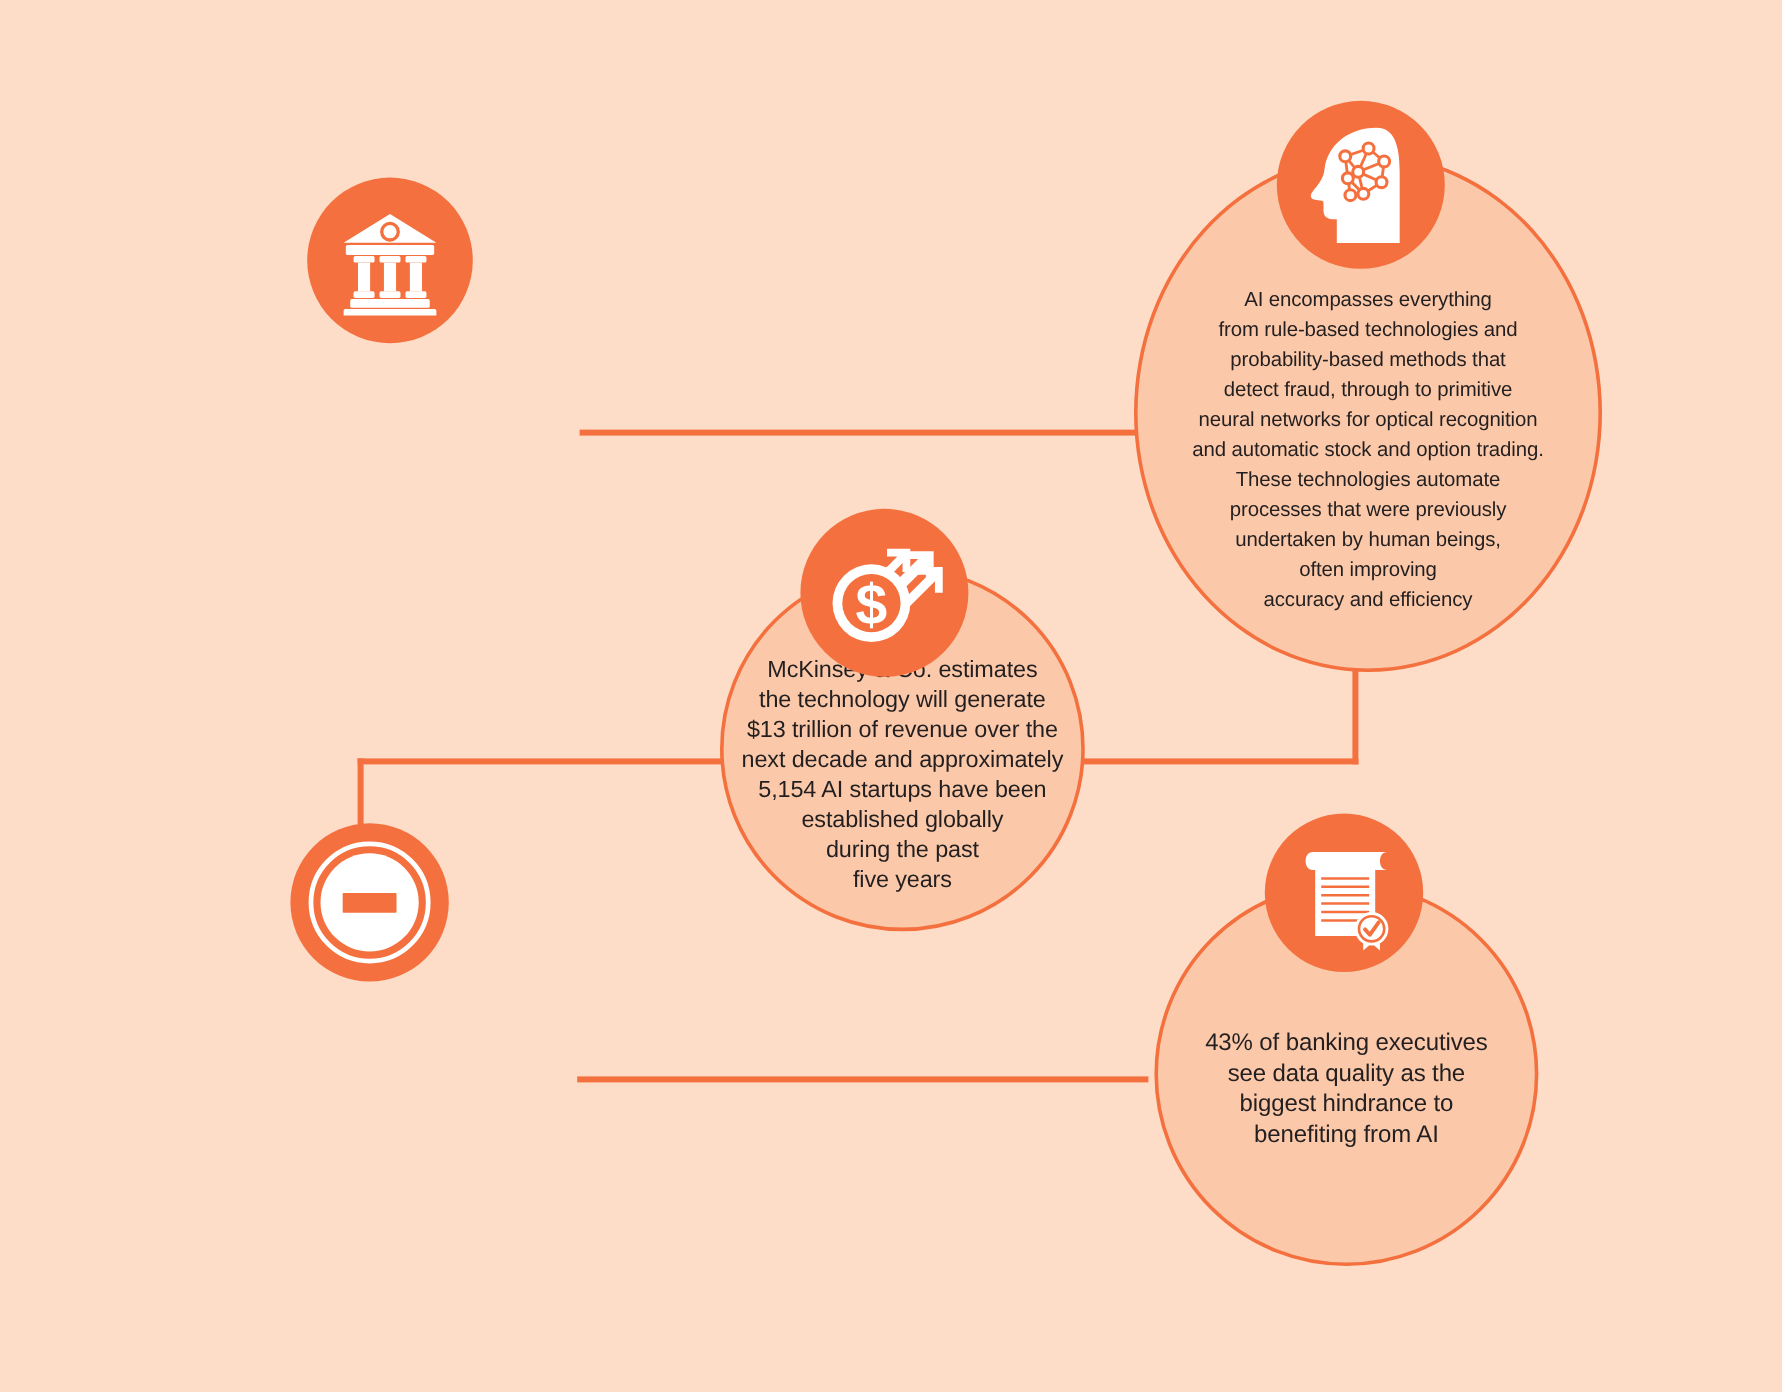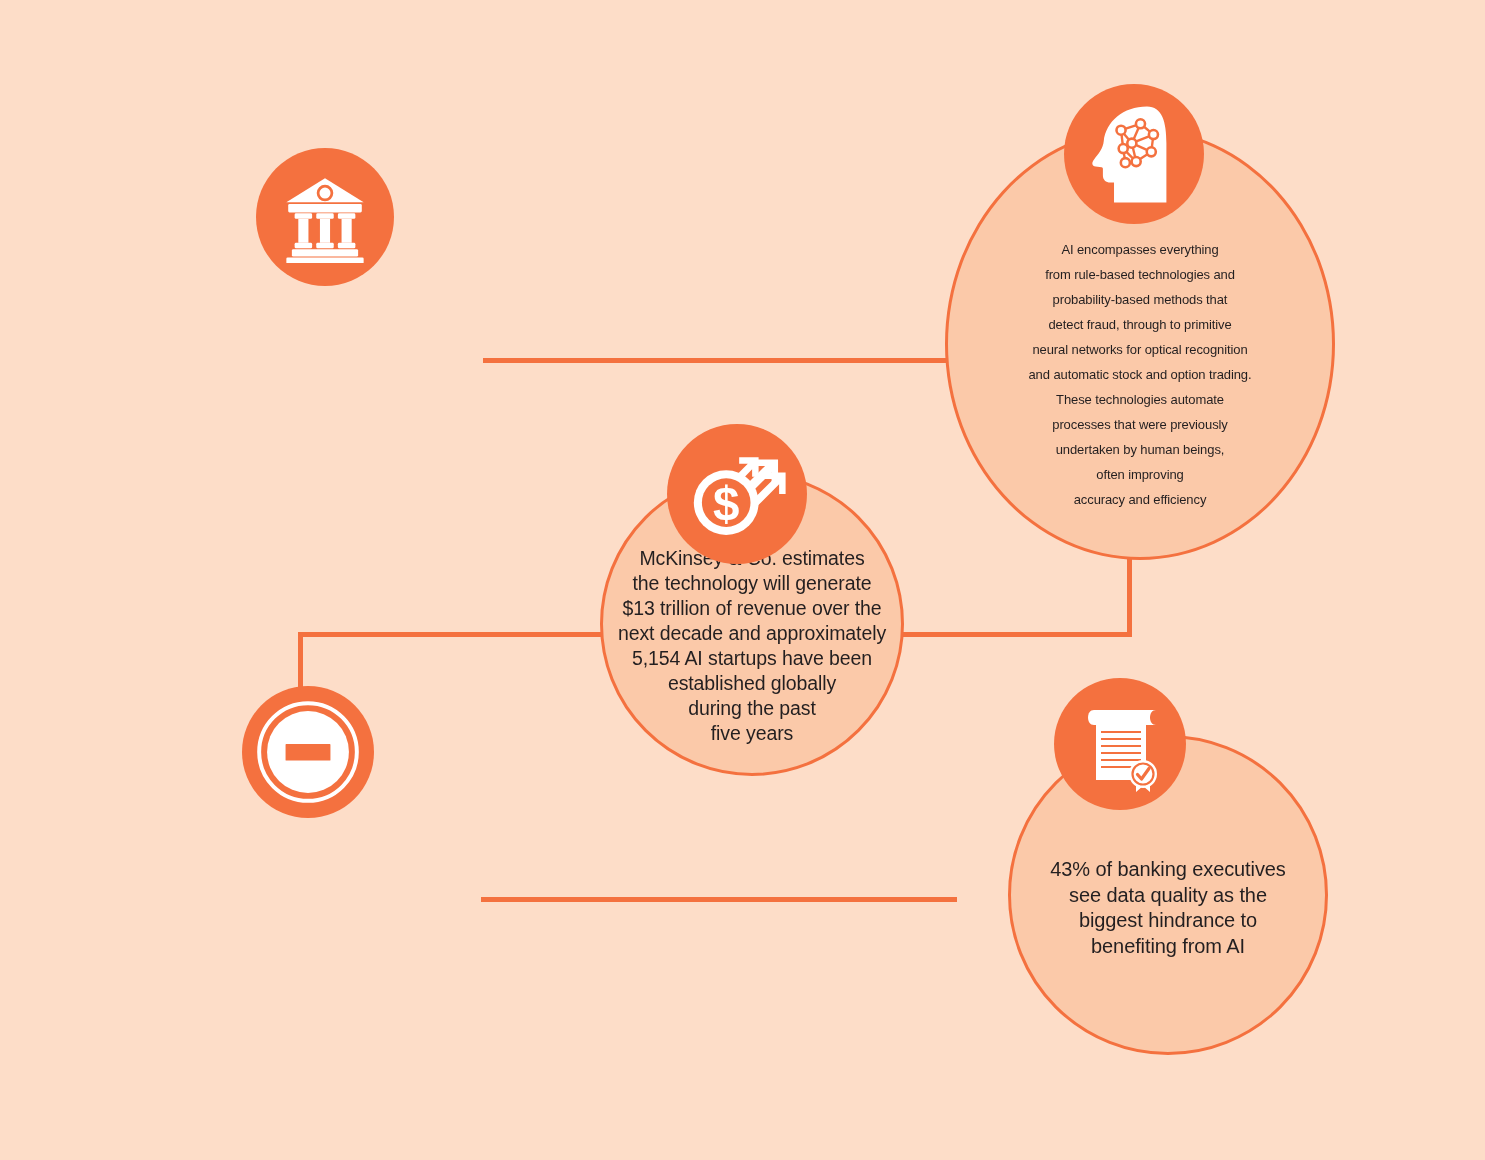--- a/index.html
+++ b/index.html
@@ -51,29 +51,29 @@
     align-items: center;
     justify-content: center;
   }
   .badge svg { display: block; }
 
   
   #node-banking      { left: 165px;  top: 200px;  width: 320px; height: 320px; }
   #node-banking .node-text { margin-top: 40px; }
 
   #node-ai-scope     { left: 945px;  top: 128px;  width: 390px; height: 432px; }
-  #node-ai-scope .node-text { margin-top: 60px; font-size: 13px; line-height: 25px; }
+  #node-ai-scope .node-text { margin-top: 60px; font-size: 17px; line-height: 25px; }
 
   #node-mckinsey     { left: 600px;  top: 472px;  width: 304px; height: 304px; }
   #node-mckinsey .node-text { margin-top: 44px; font-size: 19.5px; line-height: 25px; }
 
   #node-limitations  { left: 163px;  top: 740px;  width: 320px; height: 320px; }
   #node-limitations .node-text { margin-top: 36px; }
 
-  #node-data-quality { left: 1008px;  top: 735px;  width: 320px; height: 320px; }
+  #node-data-quality { left: 962px;  top: 735px;  width: 320px; height: 320px; }
   #node-data-quality .node-text { margin-top: 26px; }
 
   
   #badge-bank        { left: 256px;  top: 148px;  width: 138px; height: 138px; }
   #badge-brain       { left: 1064px; top: 84px;   width: 140px; height: 140px; }
   #badge-money       { left: 667px;  top: 424px;  width: 140px; height: 140px; }
   #badge-minus       { left: 242px;  top: 686px;  width: 132px; height: 132px; }
   #badge-certificate { left: 1054px; top: 678px;  width: 132px; height: 132px; }
 
   

